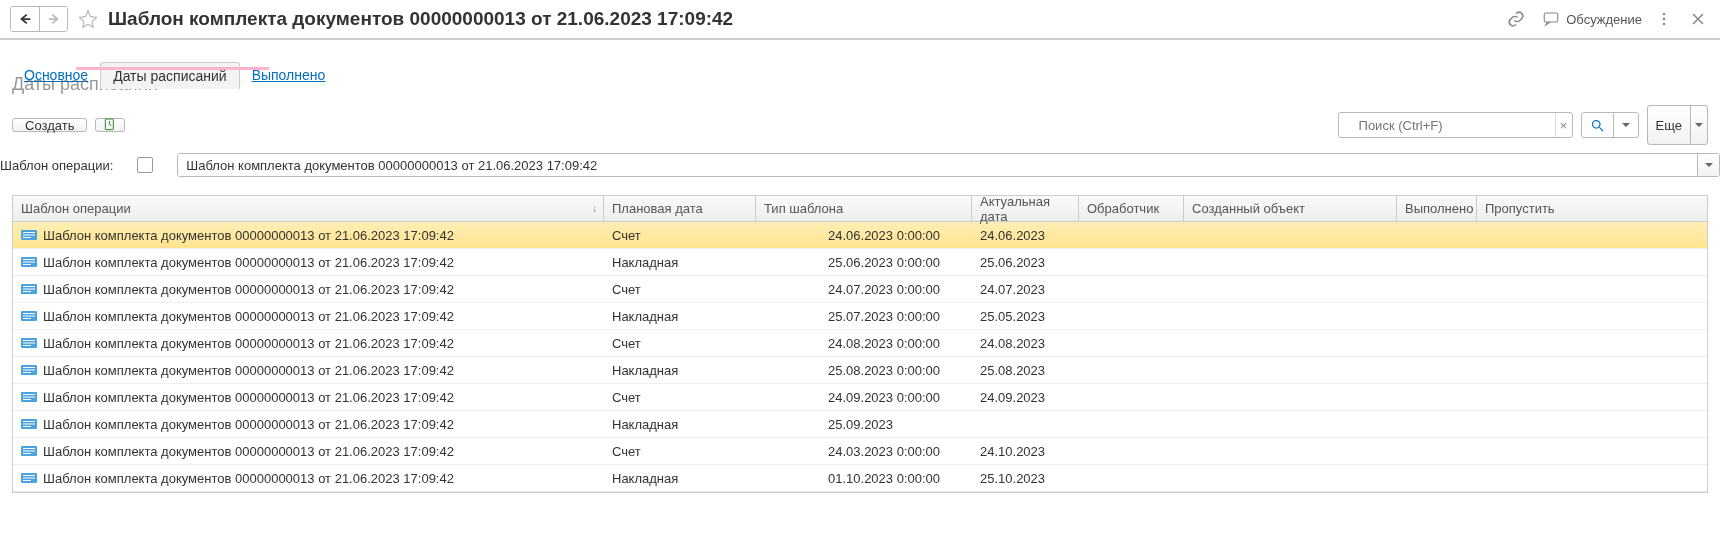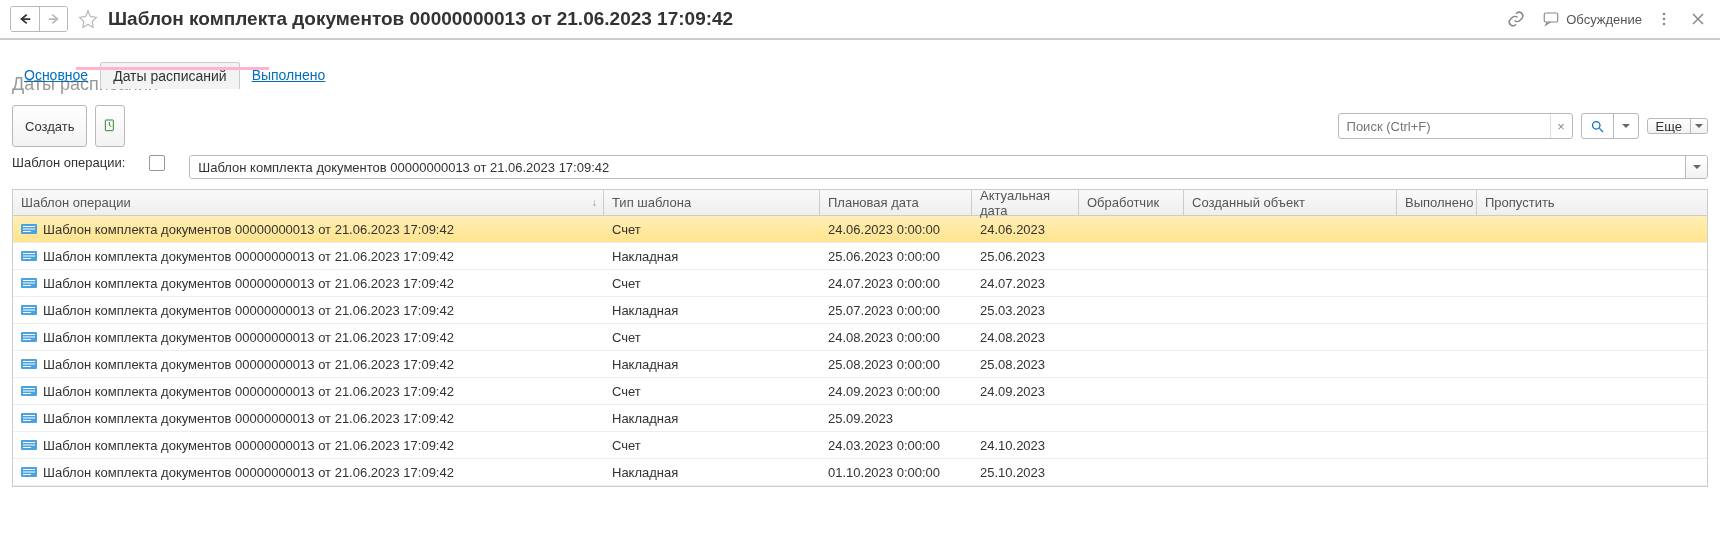--- a/index.html
+++ b/index.html
@@ -13,38 +13,38 @@
 .title{font-size:19px;font-weight:bold;color:#333;margin-left:4px}
 .spacer{flex:1}
 .hbtn{width:24px;height:24px;display:flex;align-items:center;justify-content:center;cursor:pointer;color:#888;margin-left:6px}
 .disc{display:flex;align-items:center;gap:6px;cursor:pointer;color:#555;margin-left:10px}
 .tabs{display:flex;align-items:center;padding:0 12px;gap:0;border-bottom:1px solid transparent;position:relative;height:28px}
 .tab{padding:5px 12px;color:#026fbf;text-decoration:underline;cursor:pointer;font-size:14px}
 .tab.active{background:#f3f3f3;border:1px solid #ccc;border-bottom:none;color:#333;text-decoration:none;border-radius:3px 3px 0 0}
 .pinkline{position:absolute;bottom:-3px;left:76px;width:193px;height:3px;background:#ffb3cf}
 .subtitle{font-size:18px;color:#999;padding:6px 12px 10px}
 .tbar{display:flex;align-items:center;padding:0 12px 8px;gap:8px}
-.btn{border:1px solid #b8b8b8;background:linear-gradient(#fff,#f2f2f2);border-radius:3px;padding:4px 12px;cursor:pointer;font-size:13px;height:42px;display:flex;align-items:center;justify-content:center}
+.btn{border:1px solid #b8b8b8;background:linear-gradient(#fff,#f2f2f2);border-radius:3px;padding:4px 12px;cursor:pointer;font-size:13px;height:14px;display:flex;align-items:center;justify-content:center}
 .ibtn{width:30px;padding:0}
 .searchbox{display:flex;align-items:center;border:1px solid #b8b8b8;border-radius:3px;height:26px;width:235px;overflow:hidden}
-.searchbox input{border:none;outline:none;padding:0 8px;flex:1;font-size:13px;color:#999;background:transparent}
+.searchbox input{border:none;outline:none;padding:0 20px;flex:1;font-size:13px;color:#999;background:transparent}
 .searchbox .clr{width:22px;display:flex;align-items:center;justify-content:center;border-left:1px solid #ddd;height:100%;cursor:pointer;color:#888}
 .findbtn{display:flex;border:1px solid #b8b8b8;border-radius:3px;height:26px;overflow:hidden}
 .findbtn div{display:flex;align-items:center;justify-content:center;padding:0 8px;cursor:pointer}
 .findbtn div+div{border-left:1px solid #b8b8b8}
-.morebtn{display:flex;border:1px solid #b8b8b8;border-radius:3px;height:16px;overflow:hidden;background:linear-gradient(#fff,#f2f2f2)}
+.morebtn{display:flex;border:1px solid #b8b8b8;border-radius:3px;height:40px;overflow:hidden;background:linear-gradient(#fff,#f2f2f2)}
 .morebtn div{display:flex;align-items:center;justify-content:center;padding:0 8px;cursor:pointer}
 .morebtn div+div{border-left:1px solid #b8b8b8;padding:0 4px}
-.filterrow{display:flex;align-items:flex-start;padding:0 12px 10px;gap:24px}
+.filterrow{display:flex;align-items:center;padding:0 0 10px;gap:24px}
 .filterrow label{white-space:nowrap}
 .chk{width:16px;height:16px;border:1px solid #999;border-radius:2px;background:#fff;cursor:pointer}
 .filterfield{flex:1;display:flex;border:1px solid #b8b8b8;border-radius:3px;height:24px;overflow:hidden}
 .filterfield .val{flex:1;padding:0 8px;display:flex;align-items:center;background:#fff}
 .filterfield .dd{width:22px;border-left:1px solid #b8b8b8;display:flex;align-items:center;justify-content:center;cursor:pointer;background:linear-gradient(#fff,#f2f2f2)}
-.grid{margin:0 12px;border:1px solid #ccc}
+.grid{margin:8px 12px;border:1px solid #ccc}
 .ghdr{display:flex;background:linear-gradient(#fafafa,#eee);border-bottom:1px solid #ccc;height:26px}
 .gh{padding:0 8px;display:flex;align-items:center;border-right:1px solid #ccc;font-size:13px;color:#555;position:relative}
 .gh:last-child{border-right:none}
 .sortarr{position:absolute;right:6px;font-size:10px;color:#888}
 .grow{display:flex;height:27px;border-bottom:1px solid #eee}
 .grow.sel{background:linear-gradient(#ffefb5,#ffe38f)}
 .gc{padding:0 8px;display:flex;align-items:center;overflow:hidden;white-space:nowrap}
 .rowicon{width:16px;height:12px;flex-shrink:0;margin-right:6px}
 .rowicon svg{width:16px;height:12px}
 .c1{width:591px}.c2{width:216px}.c3{width:152px}.c4{width:107px}.c5{width:105px}.c6{width:213px}.c7{width:80px}.c8{width:85px}
@@ -156,22 +156,22 @@
         <svg width="8" height="8" viewBox="0 0 8 8">
           <path d="M0 2l4 4 4-4" fill="#666"></path>
         </svg>
       </div>
   </div>
 </div>
 
 <div class="grid">
   <div class="ghdr" id="grid-header">
       <div class="gh c1">Шаблон операции<span class="sortarr">↓</span></div>
+      <div class="gh c3">Плановая дата</div>
       <div class="gh c2">Тип шаблона</div>
-      <div class="gh c3">Плановая дата</div>
       <div class="gh c4">Актуальная дата</div>
       <div class="gh c5">Обработчик</div>
       <div class="gh c6">Созданный объект</div>
       <div class="gh c7">Выполнено</div>
       <div class="gh c8">Пропустить</div>
     </div>
   <div id="grid-body">
       <div class="grow sel">
         <div class="gc c1">
           <span class="rowicon"><svg viewBox="0 0 16 12">
@@ -231,21 +231,21 @@
           <span class="rowicon"><svg viewBox="0 0 16 12">
               <rect x="0" y="1" width="16" height="10" rx="1" fill="#4aa3df"></rect>
               <rect x="2" y="3" width="12" height="1" fill="#fff"></rect>
               <rect x="2" y="5.5" width="12" height="1" fill="#fff"></rect>
               <rect x="2" y="8" width="8" height="1" fill="#fff"></rect>
             </svg></span>
           <span>Шаблон комплекта документов 00000000013 от 21.06.2023 17:09:42</span>
         </div>
         <div class="gc c2">Накладная</div>
         <div class="gc c3">25.07.2023 0:00:00</div>
-        <div class="gc c4">25.03.2023</div>
+        <div class="gc c4">25.05.2023</div>
         <div class="gc c5"></div>
         <div class="gc c6"></div>
         <div class="gc c7"></div>
         <div class="gc c8"></div>
       </div>
       <div class="grow">
         <div class="gc c1">
           <span class="rowicon"><svg viewBox="0 0 16 12">
               <rect x="0" y="1" width="16" height="10" rx="1" fill="#4aa3df"></rect>
               <rect x="2" y="3" width="12" height="1" fill="#fff"></rect>

